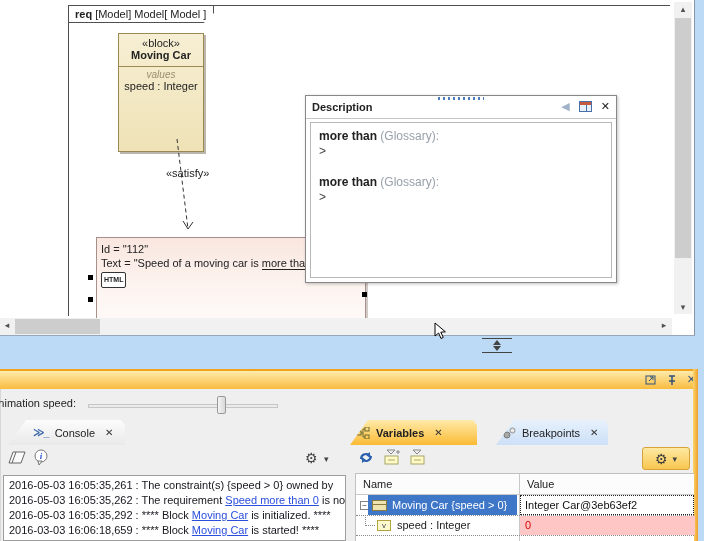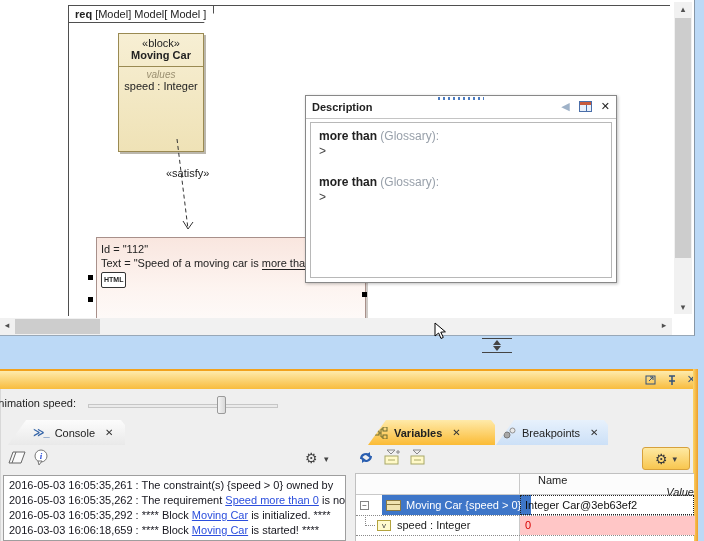--- a/index.html
+++ b/index.html
@@ -75,46 +75,46 @@
 
   #anim-label { left:-9px; top:397px; white-space:nowrap; }
   #slider-track { left:88px; top:404px; width:190px; height:4px; background:#EBEBEB; border:1px solid #C6C6C6; }
   #slider-thumb { left:217px; top:396px; width:9px; height:18px; border:1px solid #9A9A9A; border-radius:2px;
     background:linear-gradient(90deg,#F4F4F4,#D9D9D9); }
 
   .tab { top:420px; height:25px; display:flex; align-items:center; gap:6px;
     clip-path:polygon(18px 0,calc(100% - 4px) 0,100% 5px,100% 100%,0 100%);
     filter:drop-shadow(0 0 1px #999); padding-left:25px; }
   #tab-console { left:8px; width:117px; background:linear-gradient(#FCFCFC,#E9E9E9); }
-  #tab-variables { left:368px; width:127px; background:linear-gradient(#FFEAA9,#FBBB35); font-weight:bold; }
+  #tab-variables { left:350px; width:127px; background:linear-gradient(#FFEAA9,#FBBB35); font-weight:bold; }
   #tab-breakpoints { left:496px; width:112px; background:linear-gradient(#E7F1FC,#CCE0F7); }
   .tab .x { font-weight:bold; font-size:10px; color:#333; margin-left:4px; }
   .prompt-glyph { color:#3565A8; font-weight:bold; font-size:11px; letter-spacing:-1px; }
 
   #console-log { left:3px; top:475px; width:343px; height:66px; background:#fff; border:1px solid #9E9E9E;
     padding:2px 0 0 5px; overflow:hidden; white-space:nowrap; line-height:15px; color:#16161E; }
   #console-log a { color:#2B4EDD; text-decoration:underline; }
   .gear-glyph { font-size:14px; color:#444; line-height:14px; }
   .caret-glyph { font-size:9px; color:#444; }
 
   #gear-button { left:642px; top:447px; width:48px; height:23px; border:1px solid #D7A13C; border-radius:3px;
     background:linear-gradient(#FEE9A2,#F8C64F); display:flex; align-items:center; justify-content:center; gap:5px; }
 
   #var-table { left:355px; top:473px; width:339px; height:68px; background:#fff;
     border-top:1px solid #C0C0C0; border-left:1px solid #C0C0C0; }
   #col-divider { left:163px; top:0; width:1px; height:68px; background:#C9C9C9; }
-  .th-row { display:flex; height:21px; border-bottom:1px solid #C9C9C9; background:#FCFCFC; align-items:flex-end;flex-direction:column; }
+  .th-row { display:flex; height:21px; border-bottom:1px solid #C9C9C9; background:#FCFCFC; align-items:center; }
   .th-name { width:163px; padding-left:7px; }
-  .th-value { padding-left:8px;font-style:italic; }
+  .th-value { padding-left:8px; }
   .vrow { position:relative; border-bottom:1px dotted #8A8A8A; }
   #vrow1 { height:21px; }
   #vrow2 { height:20px; }
   .expander { position:absolute; left:4px; top:6px; width:9px; height:9px; border:1px solid #848484;
     background:#fff; font-size:8px; line-height:7px; text-align:center; color:#333; }
-  #row1-sel { position:absolute; left:26px; top:0; width:149px; height:20px; background:#3E76C8;
+  #row1-sel { position:absolute; left:12px; top:0; width:149px; height:20px; background:#3E76C8;
     color:#fff; line-height:20px; display:flex; align-items:center; }
   #row1-sel .block-mini { margin:0 5px 0 4px; }
   #row1-value { position:absolute; left:164px; top:0; width:174px; height:20px; border:1px dotted #222;
     padding-left:4px; line-height:18px; color:#111; }
   .tree-elbow { position:absolute; left:9px; top:-1px; width:10px; height:11px;
     border-left:1px dotted #888; border-bottom:1px dotted #888; }
   .v-icon { position:absolute; left:21px; top:4px; width:14px; height:11px; background:#FFFBD0;
     border:1px solid #B3A33E; font-size:8px; line-height:9px; text-align:center; color:#444; }
   #row2-name { position:absolute; left:41px; top:3px; }
   #row2-value { position:absolute; left:164px; top:0; width:175px; height:19px; background:#FFC6C6;

